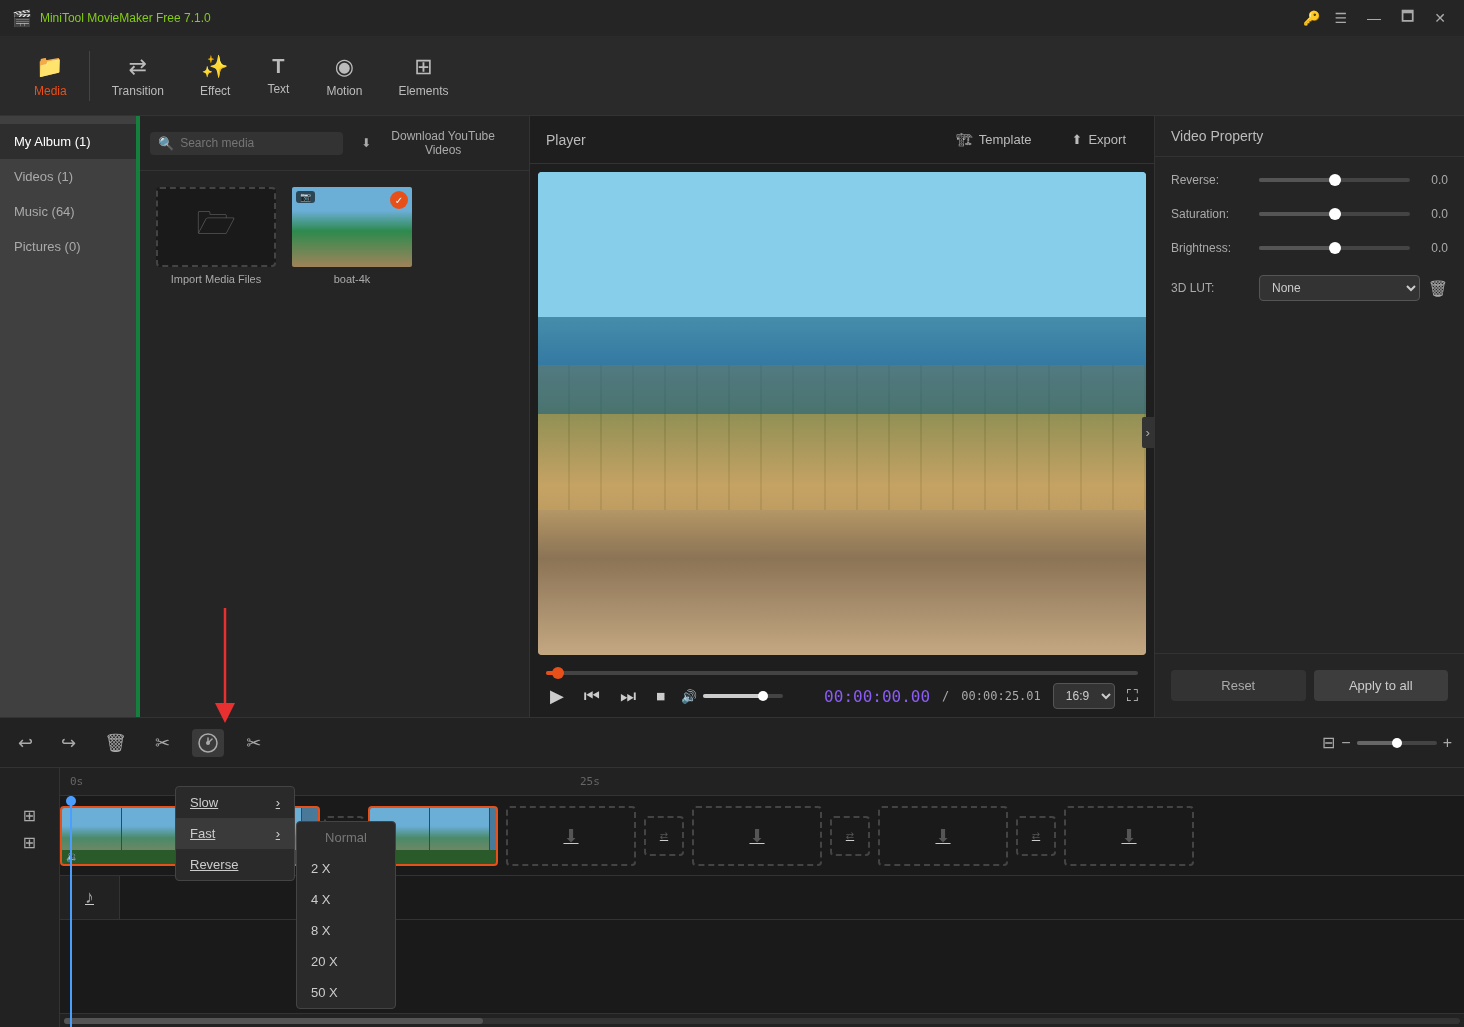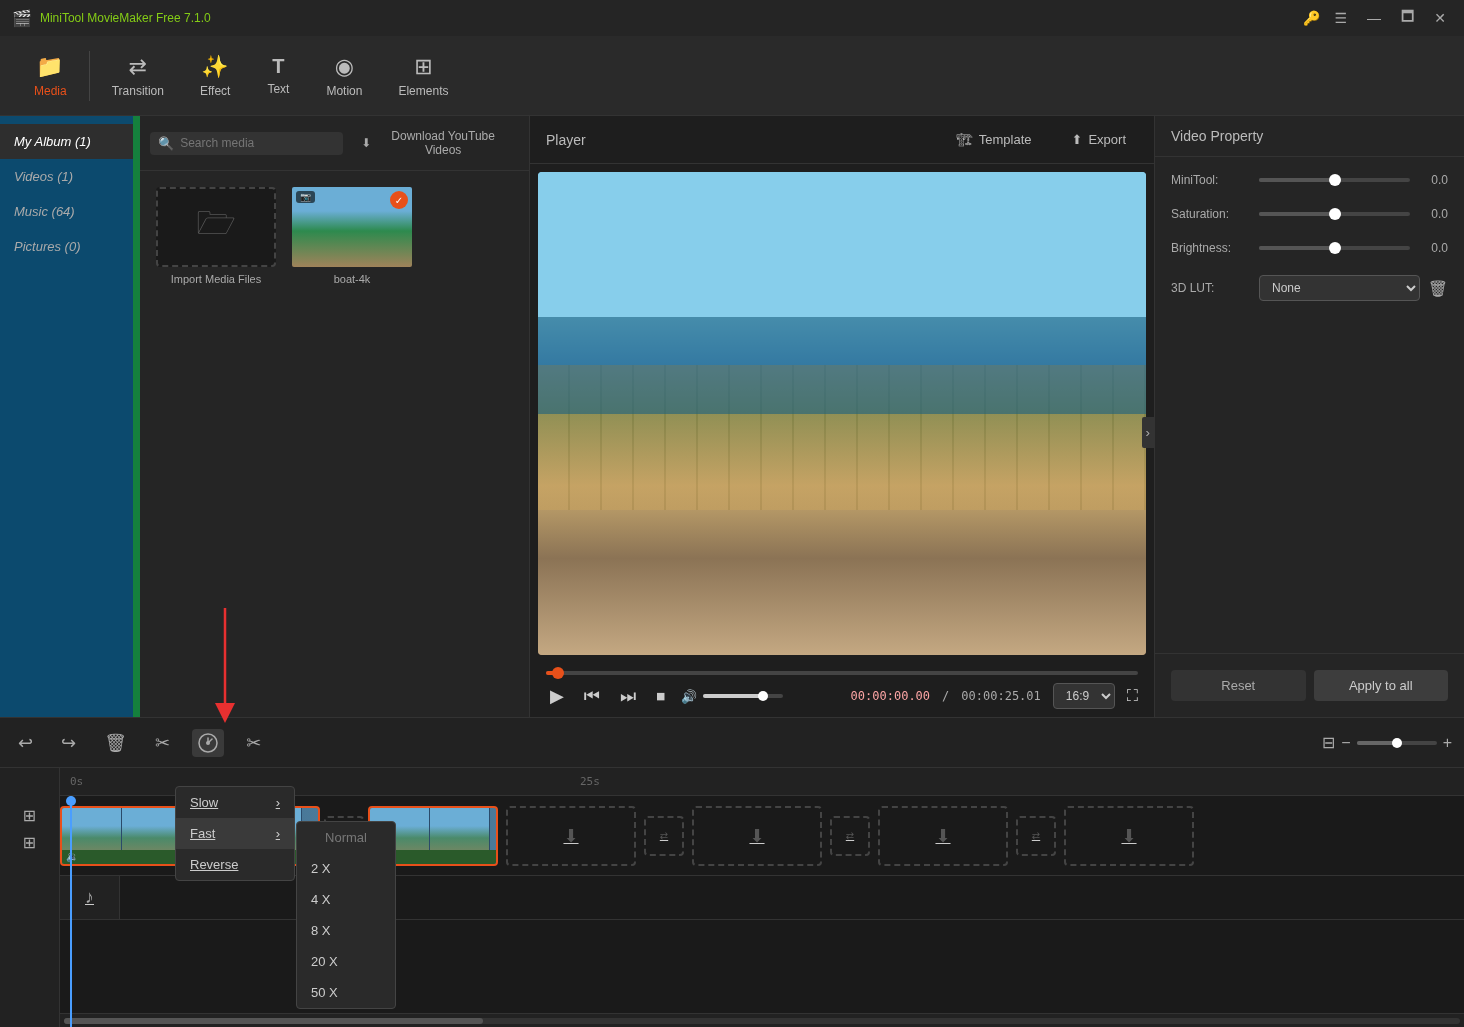--- a/index.html
+++ b/index.html
@@ -21,21 +21,21 @@
     .toolbar-icon { font-size: 22px; }
     .toolbar-label { font-size: 12px; }
     .toolbar-divider { width: 1px; height: 50px; background: #444; margin: 0 4px; }
 
     
     .main-area { display: flex; flex: 1; overflow: hidden; }
 
     
     .left-panel { width: 530px; background: #252525; display: flex; flex-direction: column; border-right: 1px solid #333; flex-shrink: 0; }
     .left-panel-sidebar { display: flex; flex-direction: row; height: 100%; }
-    .sidebar-nav { width: 140px; background: #0c4a6e; padding-top: 8px; border-right: 7px solid #15803d; font-style: italic; }
+    .sidebar-nav { width: 140px; background: #404040; padding-top: 8px; border-right: 4px solid #15803d; }
     .sidebar-nav-item { padding: 10px 14px; cursor: pointer; color: #aaa; font-size: 13px; border-radius: 0; }
     .sidebar-nav-item.active { color: #fff; background: #2e2e2e; }
     .media-content { flex: 1; display: flex; flex-direction: column; }
     .media-toolbar { display: flex; align-items: center; gap: 8px; padding: 8px 10px; border-bottom: 1px solid #333; }
     .search-input-wrap { display: flex; align-items: center; gap: 6px; background: #333; border-radius: 4px; padding: 4px 8px; flex: 1; }
     .search-input-wrap input { background: none; border: none; color: #ccc; font-size: 12px; outline: none; flex: 1; }
     .download-btn { display: flex; align-items: center; gap: 6px; padding: 5px 10px; background: none; border: none; color: #aaa; cursor: pointer; font-size: 12px; }
     .media-grid { display: flex; flex-wrap: wrap; gap: 16px; padding: 16px; flex: 1; align-content: flex-start; }
     .media-item { display: flex; flex-direction: column; align-items: center; gap: 6px; cursor: pointer; }
     .media-thumb { width: 120px; height: 80px; border: 2px dashed #444; border-radius: 4px; display: flex; align-items: center; justify-content: center; font-size: 28px; color: #666; position: relative; background: #1a1a1a; }
@@ -51,21 +51,21 @@
     .player-header-right { display: flex; align-items: center; gap: 16px; }
     .template-btn { display: flex; align-items: center; gap: 6px; padding: 5px 12px; background: none; border: none; color: #bbb; cursor: pointer; font-size: 13px; }
     .export-btn { display: flex; align-items: center; gap: 6px; padding: 5px 12px; background: none; border: none; color: #bbb; cursor: pointer; font-size: 13px; }
     .player-video { flex: 1; background: #000; margin: 8px; border-radius: 4px; overflow: hidden; display: flex; align-items: center; justify-content: center; position: relative; }
     .player-video-inner { width: 100%; height: 100%; background: linear-gradient(180deg, #87ceeb 0%, #87ceeb 40%, #2d8a4e 40%, #c8a96e 60%, #8b7355 100%); position: relative; display: flex; align-items: flex-end; justify-content: center; }
     .player-controls { padding: 8px 16px; display: flex; flex-direction: column; gap: 8px; }
     .player-progress { display: flex; align-items: center; gap: 8px; }
     .progress-bar { flex: 1; height: 4px; background: #444; border-radius: 2px; position: relative; cursor: pointer; }
     .progress-fill { height: 100%; background: #e8501a; border-radius: 2px; width: 2%; }
     .progress-thumb { width: 12px; height: 12px; background: #e8501a; border-radius: 50%; position: absolute; left: 2%; top: -4px; transform: translateX(-50%); }
-    .time-current { color: #fca5a5; font-size: 12px; font-family: monospace; }
+    .time-current { color: #8b5cf6; font-size: 16px; font-family: monospace; }
     .time-total { color: #aaa; font-size: 12px; font-family: monospace; }
     .player-buttons { display: flex; align-items: center; gap: 12px; }
     .player-btn { background: none; border: none; color: #ccc; cursor: pointer; font-size: 18px; padding: 2px 4px; }
     .player-vol { display: flex; align-items: center; gap: 6px; flex: 0 0 auto; }
     .vol-slider { width: 80px; height: 4px; background: #444; border-radius: 2px; position: relative; cursor: pointer; }
     .vol-fill { height: 100%; background: #ccc; border-radius: 2px; width: 75%; }
     .vol-thumb { width: 10px; height: 10px; background: #fff; border-radius: 50%; position: absolute; left: 75%; top: -3px; transform: translateX(-50%); }
     .player-spacer { flex: 1; }
     .aspect-select { background: #333; border: 1px solid #555; color: #ccc; padding: 4px 8px; border-radius: 4px; font-size: 12px; cursor: pointer; }
     .fullscreen-btn { background: none; border: none; color: #ccc; cursor: pointer; font-size: 16px; }
@@ -292,21 +292,21 @@
     </div>
   </div>
 
   <div class="right-panel">
     <div class="right-panel-header">
       <span class="right-panel-title">Video Property</span>
     </div>
     <div class="prop-content">
 
       <div class="prop-row">
-        <span class="prop-label">MiniTool:</span>
+        <span class="prop-label">Reverse:</span>
         <div class="prop-slider-wrap">
           <div class="prop-slider">
             <div class="prop-slider-fill" style="left:0;width:50%;"></div>
             <div class="prop-slider-thumb" style="left:50%;"></div>
           </div>
           <span class="prop-value">0.0</span>
         </div>
       </div>
 
       <div class="prop-row">

